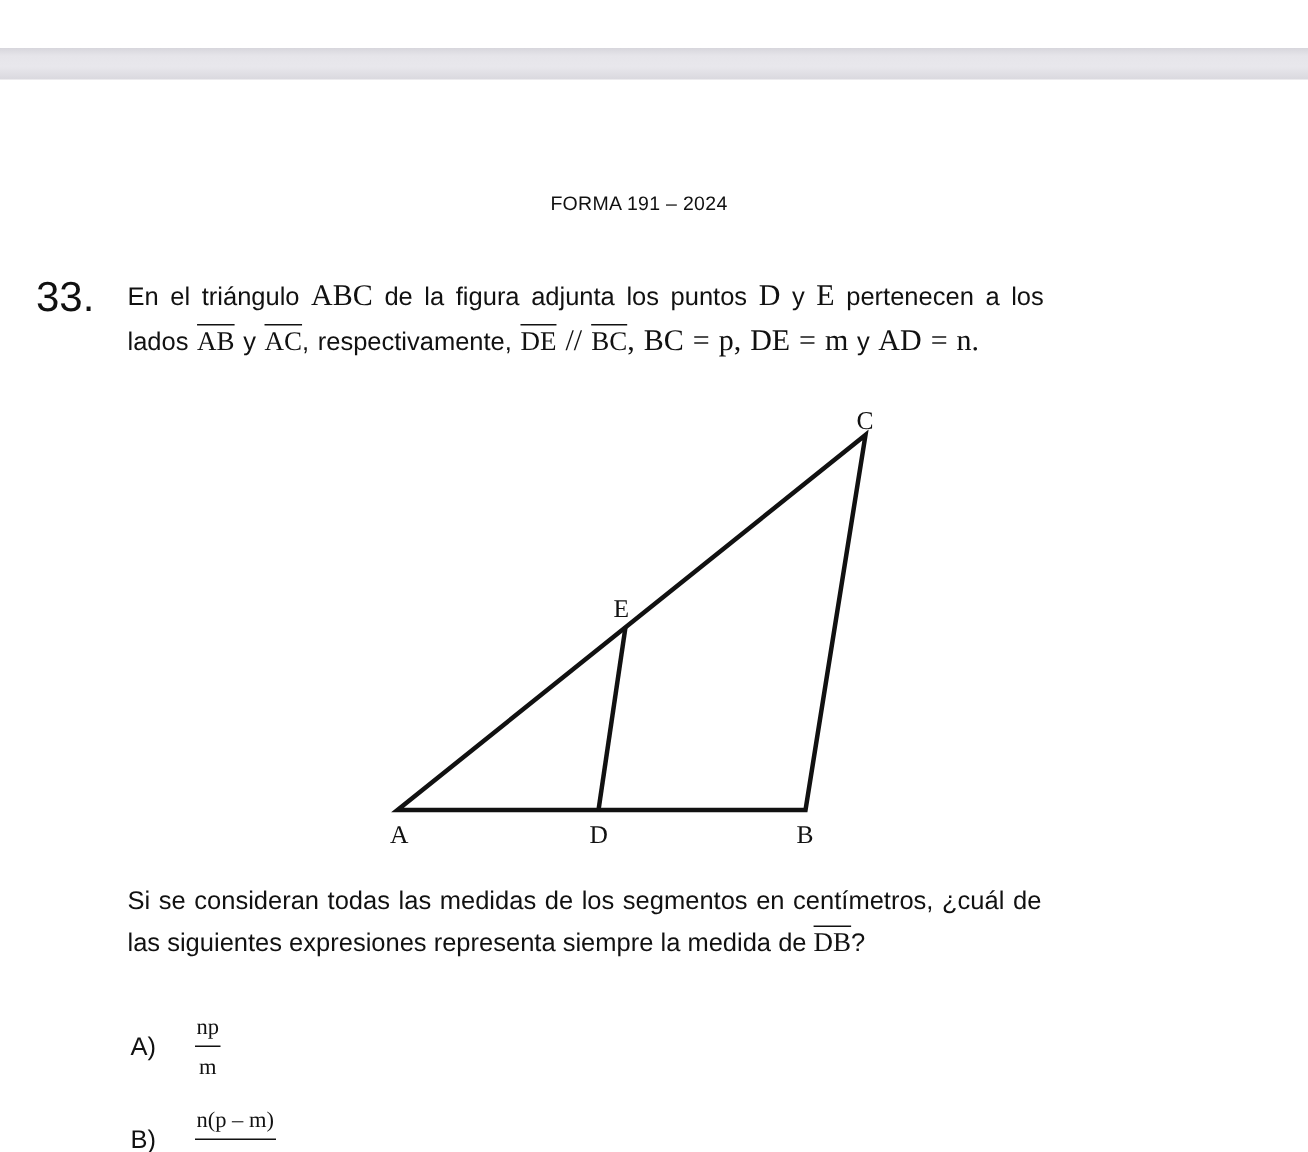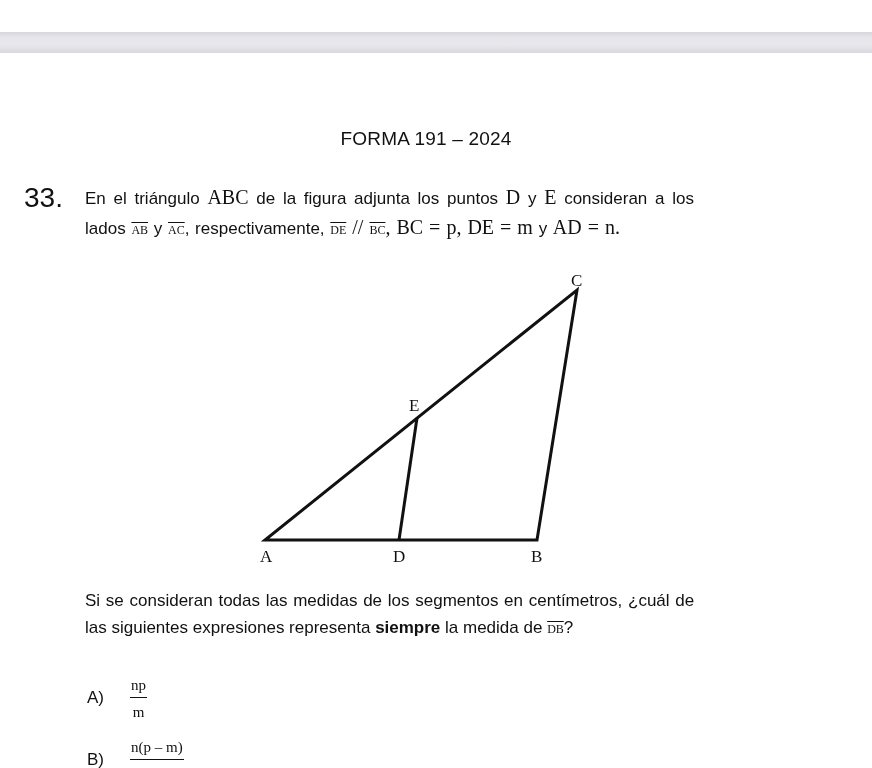--- a/index.html
+++ b/index.html
@@ -22,21 +22,21 @@
       width: 872px;
       height: 21px;
       background: linear-gradient(to bottom, #d7d6dc 0%, #e6e5ea 25%, #e8e7ec 60%, #d9d8de 100%);
     }
     .form-title {
       position: absolute;
       left: 0;
       width: 852px;
       top: 128px;
       text-align: center;
-      font-size: 19px;
+      font-size: 13px;
       letter-spacing: 0.2px;
     }
     .q-number {
       position: absolute;
       left: 24px;
       top: 182px;
       font-size: 28px;
       font-weight: normal;
     }
     .q-line {
@@ -47,21 +47,21 @@
       word-spacing: 1px;
     }
     .q-line1 { top: 186px; word-spacing: 3px; }
     .q-line2 { top: 216px; }
     .m {
       font-family: "Liberation Serif", serif;
       font-size: 20px;
     }
     .ov {
       font-family: "Liberation Serif", serif;
-      font-size: 12px;
+      font-size: 18px;
       text-decoration: overline;
     }
     .figure {
       position: absolute;
       left: 0;
       top: 0;
     }
     .figure text {
       font-family: "Liberation Serif", serif;
       font-size: 17px;
@@ -94,33 +94,33 @@
       padding: 0 1px 2px 1px;
       line-height: 20px;
     }
     .frac .den {
       display: block;
       line-height: 22px;
       padding-top: 3px;
     }
     .frac-a { left: 130px; top: 675px; }
     .frac-b { left: 130px; top: 737px; }
-    .bold { font-weight: bold; }
+    .bold { font-weight: normal; }
   </style>
 </head>
 <body>
 
 <div class="top-band"></div>
 
 <div class="form-title">FORMA 191 – 2024</div>
 
 <div class="q-number">33.</div>
 
 <div class="q-line q-line1">
-  <span>En el triángulo </span><span class="m">ABC</span><span> de la figura adjunta los puntos </span><span class="m">D</span><span> y </span><span class="m">E</span><span> consideran a los</span>
+  <span>En el triángulo </span><span class="m">ABC</span><span> de la figura adjunta los puntos </span><span class="m">D</span><span> y </span><span class="m">E</span><span> pertenecen a los</span>
 </div>
 
 <div class="q-line q-line2">
   <span>lados </span><span class="ov">AB</span><span> y </span><span class="ov">AC</span><span>, respectivamente, </span><span class="ov">DE</span><span class="m"> // </span><span class="ov">BC</span><span class="m">, BC = p, DE = m</span><span> y </span><span class="m">AD = n</span><span class="m">.</span>
 </div>
 
 <svg class="figure" width="872" height="600">
   <polygon points="265,540 537,540 577,290" fill="none" stroke="#111" stroke-width="3" stroke-linejoin="miter"></polygon>
   <line x1="399" y1="540" x2="417" y2="418" stroke="#111" stroke-width="3"></line>
   <text x="571" y="286">C</text>

